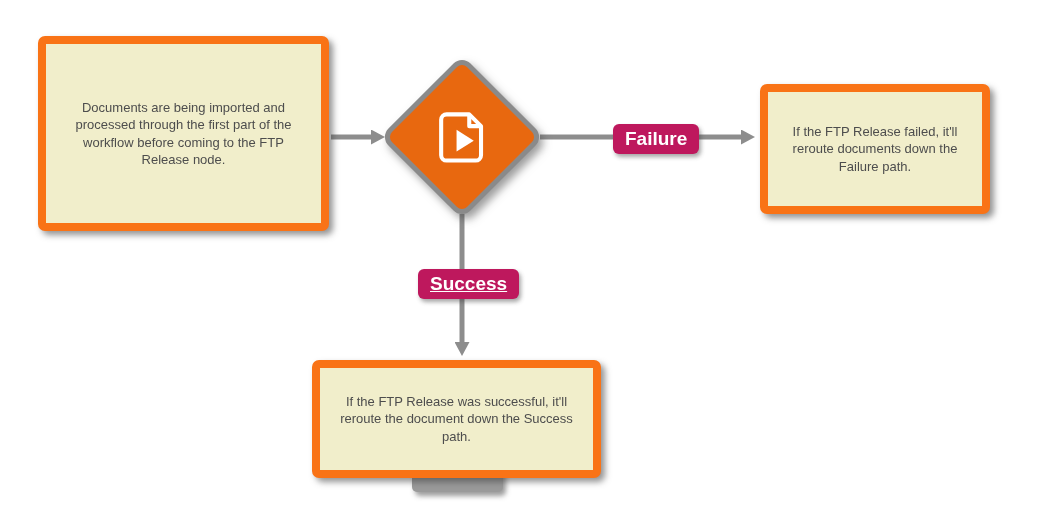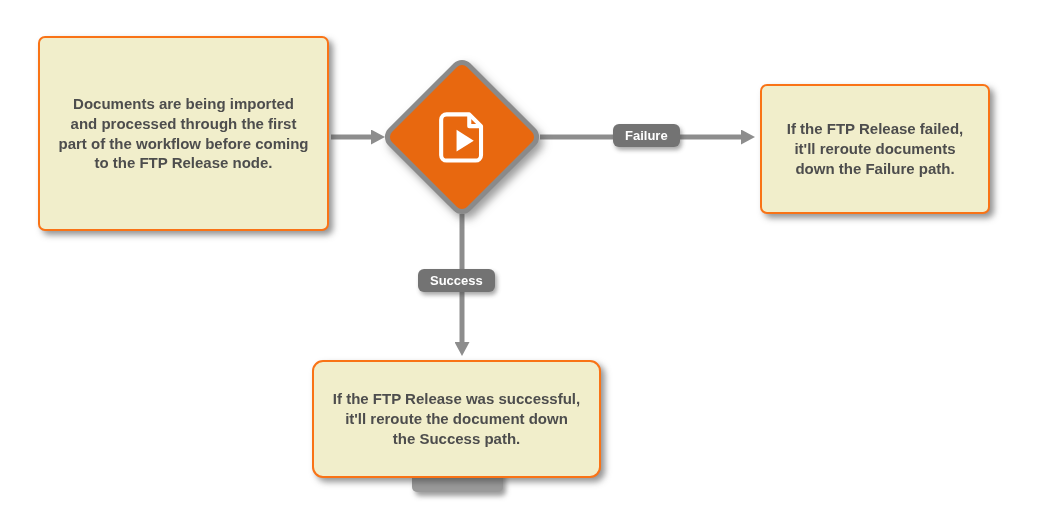--- a/index.html
+++ b/index.html
@@ -19,37 +19,37 @@
     position: absolute;
     left: 0; top: 0;
     width: 1048px;
     height: 505px;
     z-index: 1;
   }
   .annotation {
     position: absolute;
     box-sizing: border-box;
     background: #f1eecb;
-    border: 2px solid #f97316;
+    border: 8px solid #f97316;
     border-radius: 7px;
     box-shadow: 4px 4px 6px rgba(60,60,60,0.55);
     color: #4d4d4d;
-    font-weight: bold;
-    font-size: 15px;
+    font-weight: normal;
+    font-size: 13px;
     line-height: 1.32;
     text-align: center;
     display: flex;
     align-items: center;
     justify-content: center;
     padding: 10px 18px;
     z-index: 2;
   }
   .annotation-intro   { left: 38px;  top: 36px;  width: 291px; height: 195px; }
   .annotation-failure { left: 760px; top: 84px;  width: 230px; height: 130px; }
-  .annotation-success { left: 312px; top: 360px; width: 289px; height: 118px; border-radius: 11px; }
+  .annotation-success { left: 312px; top: 360px; width: 289px; height: 118px; }
 
   .node-wrap {
     position: absolute;
     left: 404px;
     top: 79px;
     width: 116px;
     height: 116px;
     z-index: 2;
     filter: drop-shadow(4px 5px 4px rgba(60,60,60,0.5));
   }
@@ -69,32 +69,32 @@
     left: 50%;
     top: 50%;
     width: 58px;
     height: 58px;
     transform: translate(-50%, -50%);
     z-index: 3;
   }
   .edge-label {
     position: absolute;
     box-sizing: border-box;
-    background: #737373;
+    background: #be185d;
     color: #ffffff;
     font-weight: bold;
-    font-size: 13px;
+    font-size: 19px;
     border-radius: 6px;
     padding: 4px 12px;
     text-align: center;
     box-shadow: 2px 3px 4px rgba(60,60,60,0.45);
     z-index: 3;
   }
   .edge-label-failure { left: 613px; top: 124px; }
-  .edge-label-success { left: 418px; top: 269px; }
+  .edge-label-success { left: 418px; top: 269px; text-decoration: underline; }
 
   .hidden-node {
     position: absolute;
     left: 412px;
     top: 462px;
     width: 91px;
     height: 30px;
     background: #9a9a9a;
     border-radius: 5px;
     box-shadow: 3px 4px 5px rgba(60,60,60,0.5);

